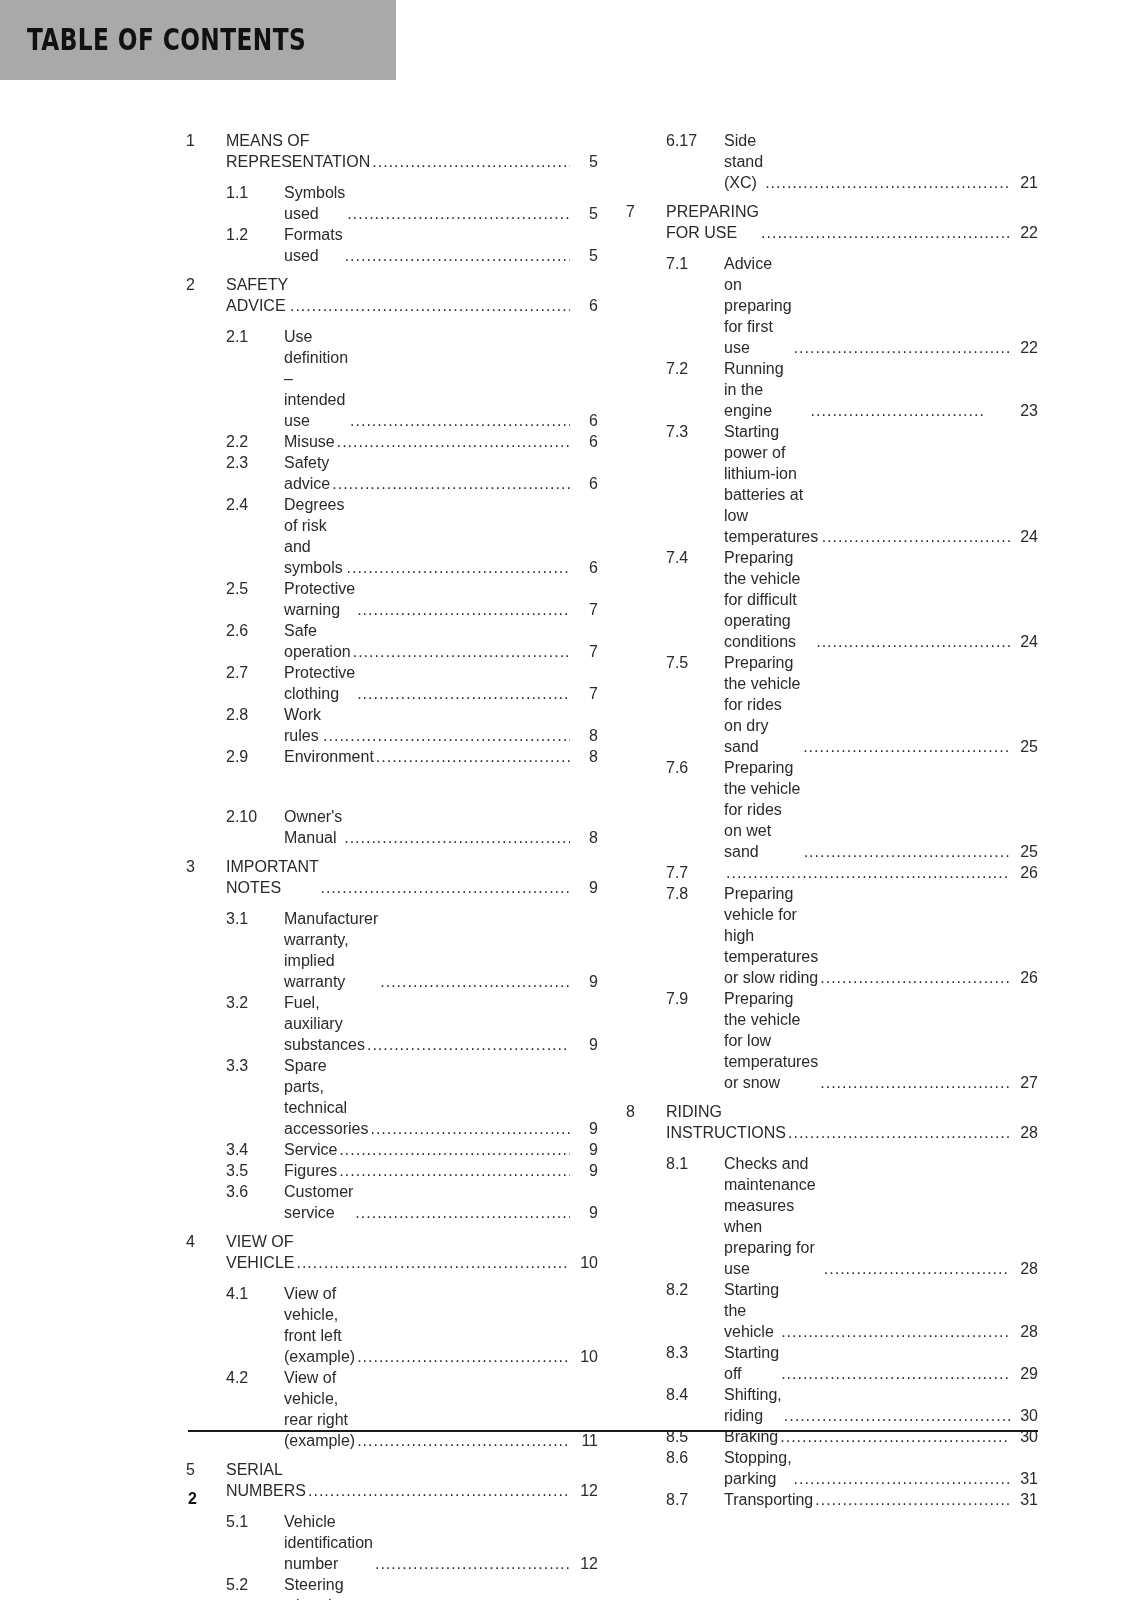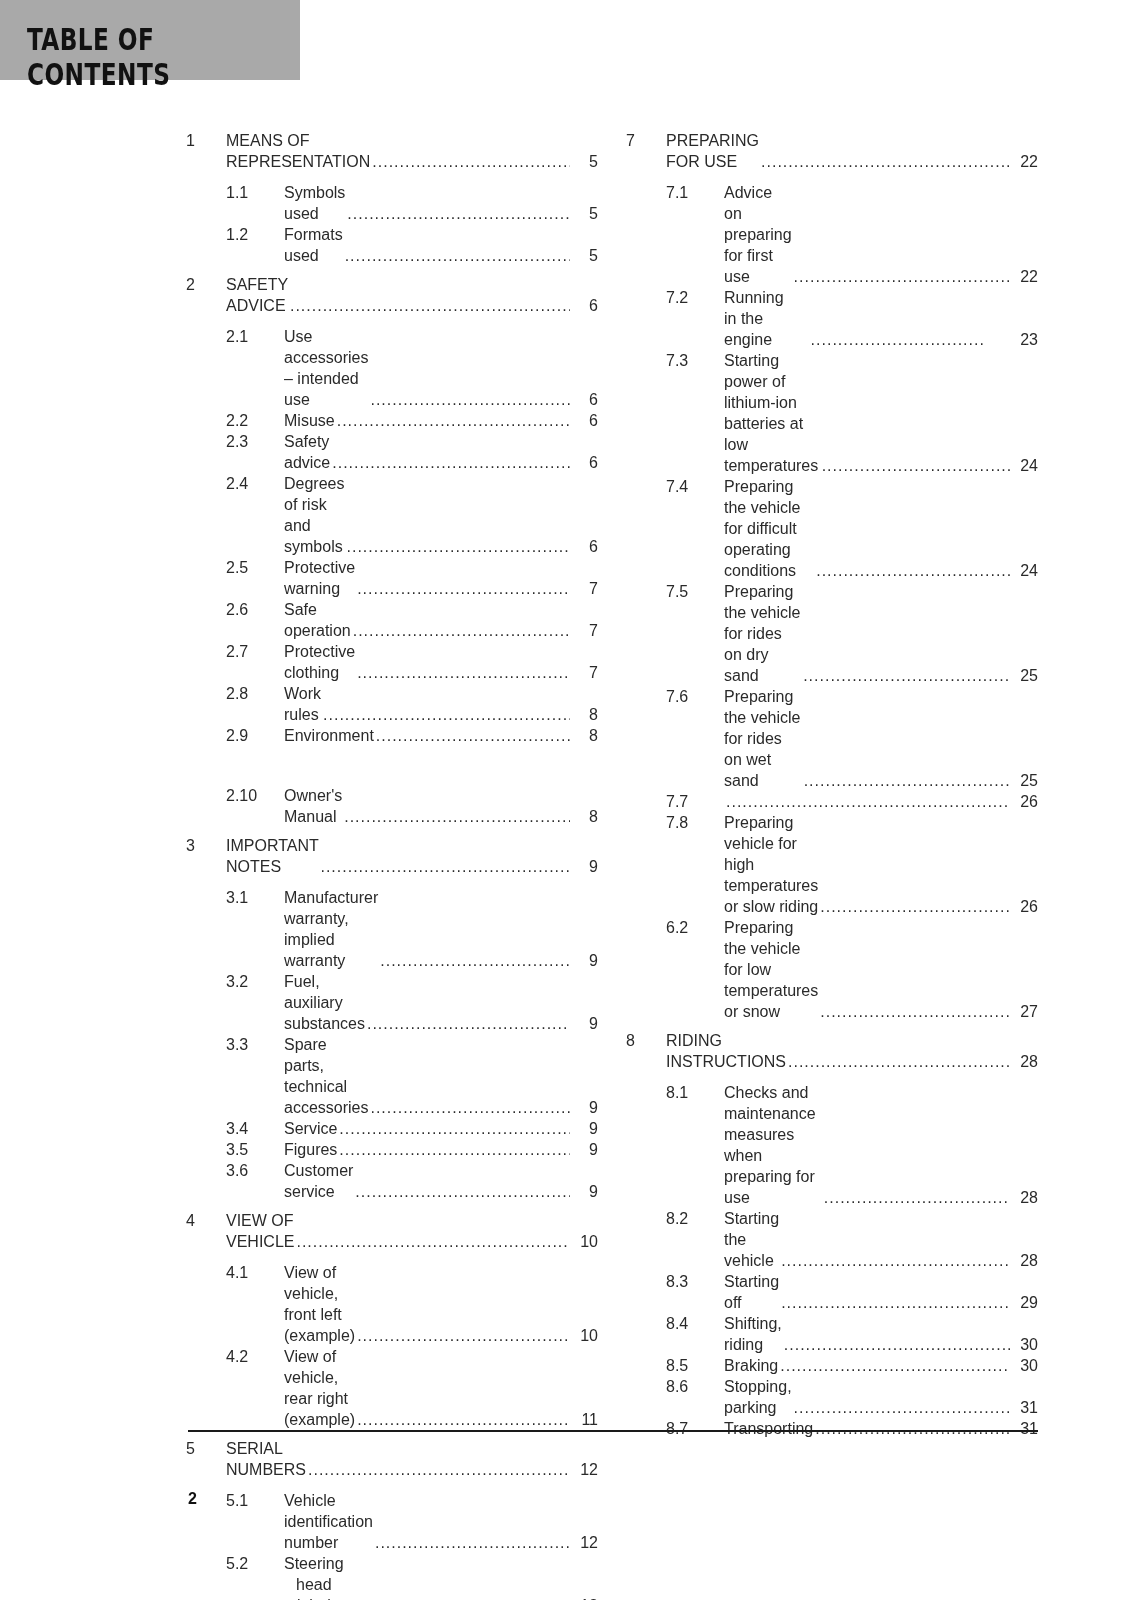--- a/index.html
+++ b/index.html
@@ -1,21 +1,21 @@
 <!DOCTYPE html>
 <html><head>
 <meta charset="utf-8">
 <style>
   html, body { margin: 0; padding: 0; background: #ffffff; }
   body {
     width: 1130px; height: 1600px; position: relative; overflow: hidden;
     font-family: "Liberation Sans", "DejaVu Sans", sans-serif; color: #2a2a2a;
   }
   .header-band {
-    position: absolute; left: 0; top: 0; width: 300px; height: 80px;
+    position: absolute; left: 0; top: 0; width: 396px; height: 80px;
     background: #a9a9a9;
   }
   .header-title {
     position: absolute; left: 27px; top: 22px;
     font-family: "DejaVu Sans Condensed", "DejaVu Sans", sans-serif;
     font-weight: bold; font-size: 30px; letter-spacing: 0.5px; color: #111;
     transform: scaleX(0.86); transform-origin: left center;
   }
   .col { position: absolute; top: 130px; }
   .col-left { left: 186px; width: 412px; }
@@ -82,21 +82,21 @@
       <span class="num">2</span>
       <div class="text-wrap" style="flex-wrap: nowrap;">
         <span class="title" style="max-width: 260px;"><span>SAFETY ADVICE</span></span>
         <span class="dots"></span>
         <span class="page">6</span>
       </div>
     </div>
     <div class="entry sub">
       <span class="num">2.1</span>
       <div class="text-wrap" style="flex-wrap: nowrap;">
-        <span class="title" style="max-width: 260px;"><span>Use accessories – intended use</span></span>
+        <span class="title" style="max-width: 260px;"><span>Use definition – intended use</span></span>
         <span class="dots"></span>
         <span class="page">6</span>
       </div>
     </div>
     <div class="entry sub">
       <span class="num">2.2</span>
       <div class="text-wrap" style="flex-wrap: nowrap;">
         <span class="title" style="max-width: 260px;"><span>Misuse</span></span>
         <span class="dots"></span>
         <span class="page">6</span>
@@ -271,20 +271,28 @@
       </div>
     </div>
     <div class="entry sub">
       <span class="num">5.3</span>
       <div class="text-wrap" style="flex-wrap: nowrap;">
         <span class="title" style="max-width: 260px;"></span>
       </div>
     </div>
   </div>
 <div class="col col-right" id="col-right">
+    <div class="entry sub">
+      <span class="num">6.17</span>
+      <div class="text-wrap" style="flex-wrap: nowrap;">
+        <span class="title" style="max-width: 260px;"><span>Side stand (XC)</span></span>
+        <span class="dots"></span>
+        <span class="page">21</span>
+      </div>
+    </div>
     <div class="entry chapter">
       <span class="num">7</span>
       <div class="text-wrap" style="flex-wrap: nowrap;">
         <span class="title" style="max-width: 260px;"><span>PREPARING FOR USE</span></span>
         <span class="dots"></span>
         <span class="page">22</span>
       </div>
     </div>
     <div class="entry sub">
       <span class="num">7.1</span>
@@ -343,21 +351,21 @@
     </div>
     <div class="entry sub">
       <span class="num">7.8</span>
       <div class="text-wrap" style="flex-wrap: nowrap;">
         <span class="title" style="max-width: 260px;"><span>Preparing vehicle for high temperatures or slow riding</span></span>
         <span class="dots"></span>
         <span class="page">26</span>
       </div>
     </div>
     <div class="entry sub">
-      <span class="num">6.2</span>
+      <span class="num">7.9</span>
       <div class="text-wrap" style="flex-wrap: nowrap;">
         <span class="title" style="max-width: 260px;"><span>Preparing the vehicle for low temperatures or snow</span></span>
         <span class="dots"></span>
         <span class="page">27</span>
       </div>
     </div>
     <div class="entry chapter">
       <span class="num">8</span>
       <div class="text-wrap" style="flex-wrap: nowrap;">
         <span class="title" style="max-width: 260px;"><span>RIDING INSTRUCTIONS</span></span>

